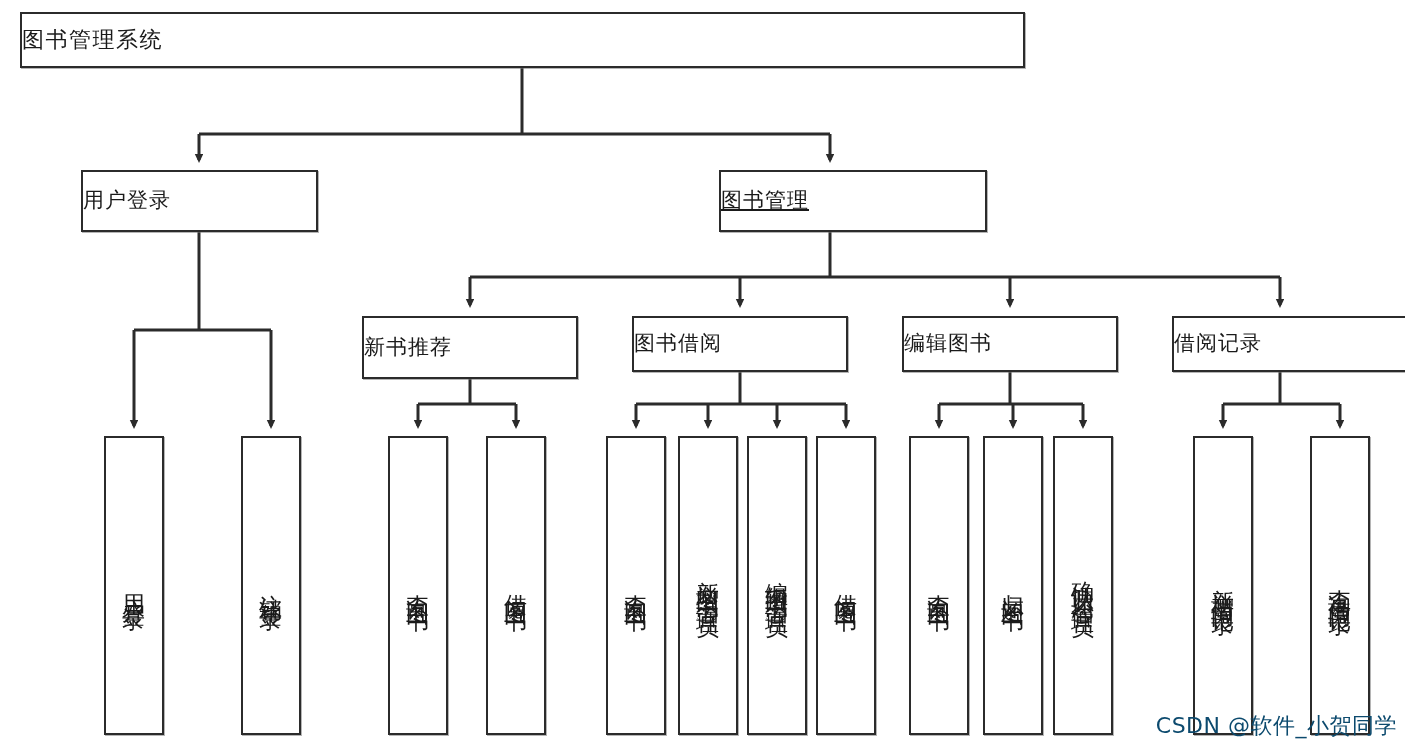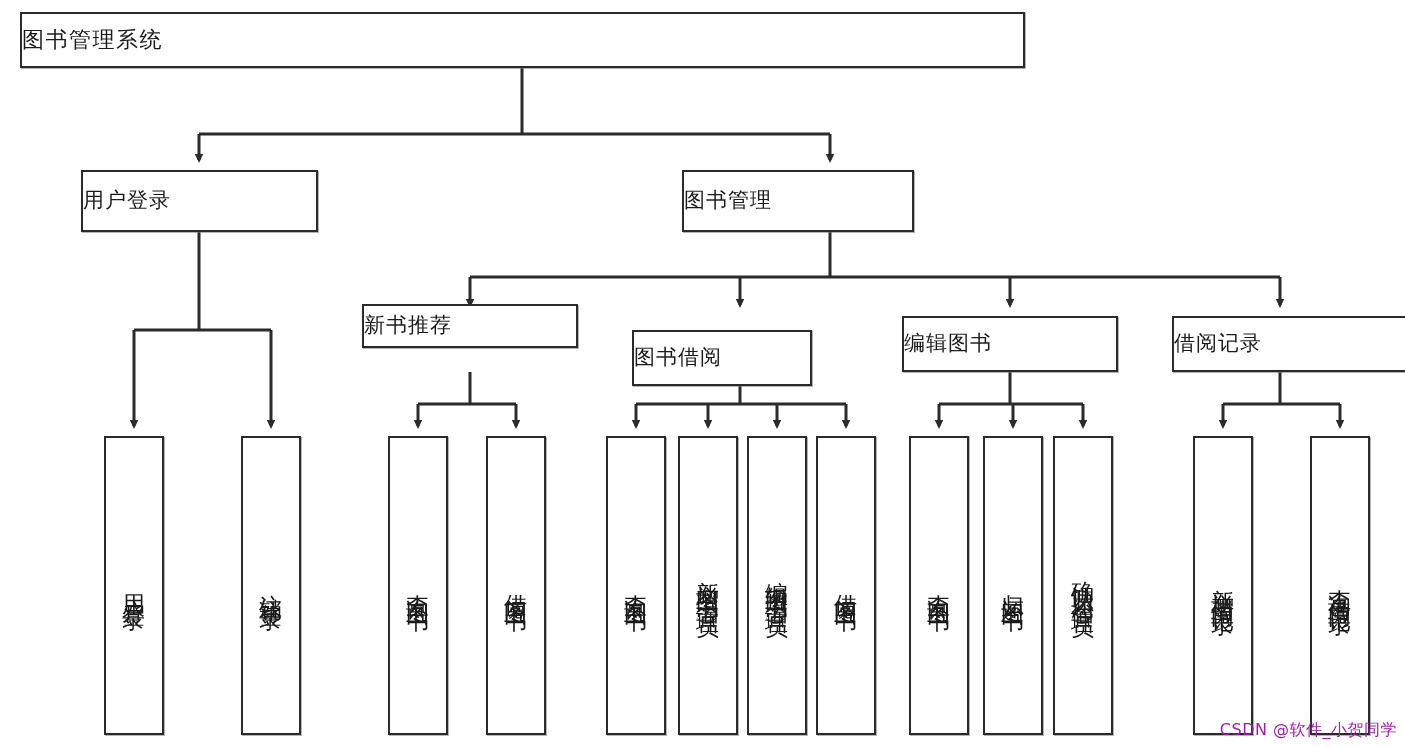--- a/index.html
+++ b/index.html
@@ -59,22 +59,22 @@
   .node-v .vtext {
     writing-mode: vertical-rl;
     text-orientation: upright;
     display: block;
     text-align: center;
   }
   .watermark {
     position: absolute;
     right: 8px;
     bottom: 6px;
-    font-size: 16px;
-    color: #a21caf;
+    font-size: 22px;
+    color: #0c4a6e;
     letter-spacing: 0.5px;
     z-index: 5;
     white-space: nowrap;
   }
 </style>
 </head>
 <body>
 
 <div id="canvas">
 
@@ -128,28 +128,28 @@
     </g>
   </svg>
 
   <div class="node node-h node-title" style="left:20px; top:12px; width:1005px; height:56px;">
     <span>图书管理系统</span>
   </div>
 
   <div class="node node-h" style="left:81px; top:170px; width:237px; height:62px;">
     <span>用户登录</span>
   </div>
-  <div class="node node-h" style="left:682px; top:170px; width:232px; height:62px;">
+  <div class="node node-h" style="left:719px; top:170px; width:268px; height:62px;text-decoration:underline;">
     <span>图书管理</span>
   </div>
 
-  <div class="node node-h" style="left:362px; top:304px; width:216px; height:44px;">
+  <div class="node node-h" style="left:362px; top:316px; width:216px; height:63px;">
     <span>新书推荐</span>
   </div>
-  <div class="node node-h" style="left:632px; top:316px; width:180px; height:56px;margin-top:14px;">
+  <div class="node node-h" style="left:632px; top:316px; width:216px; height:56px;">
     <span>图书借阅</span>
   </div>
   <div class="node node-h" style="left:902px; top:316px; width:216px; height:56px;">
     <span>编辑图书</span>
   </div>
   <div class="node node-h" style="left:1172px; top:316px; width:256px; height:56px;">
     <span>借阅记录</span>
   </div>
 
   <div class="node node-v" style="left:104px; top:436px; width:60px; height:299px;">

